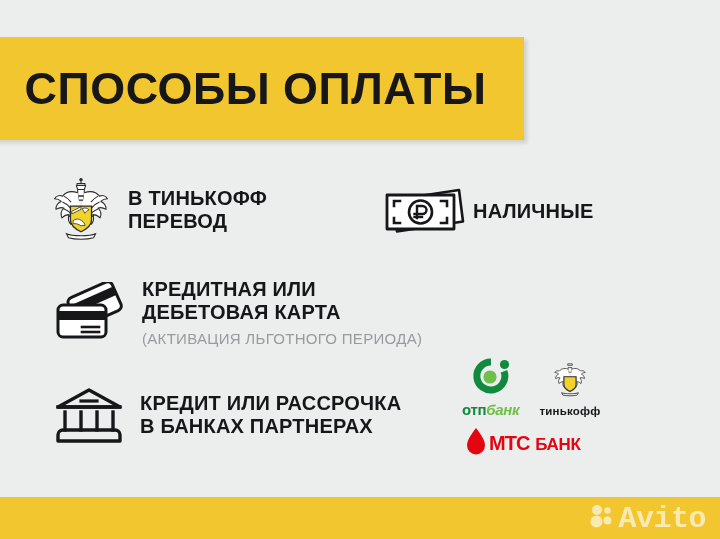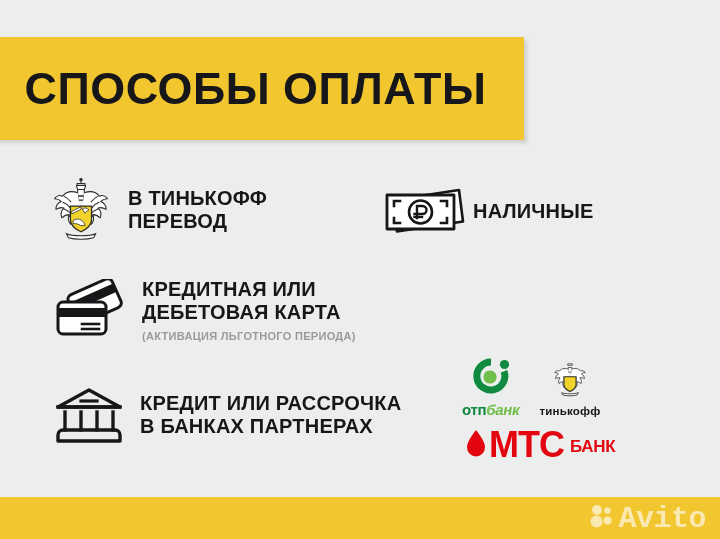--- a/index.html
+++ b/index.html
@@ -64,23 +64,23 @@
     font-family: "Liberation Sans", sans-serif;
     font-weight: bold;
     color: #17171a;
     font-size: 20px;
     line-height: 1.17;
     letter-spacing: 0.2px;
     white-space: nowrap;
   }
   .sub-line {
     font-family: "Liberation Sans", sans-serif;
-    font-weight: bold;
+    font-weight: normal;
     color: #9a9a9e;
-    font-size: 11px;
+    font-size: 15px;
     letter-spacing: 0.3px;
     line-height: 1.2;
     margin-top: 5px;
     white-space: nowrap;
     text-align: right;
   }
 
   
   #row-transfer   { left: 48px;  top: 177px; }
   #row-cash       { left: 381px; top: 184px; }
@@ -136,21 +136,21 @@
   }
 
   .mts-row {
     display: flex;
     align-items: center;
     margin-top: 10px;
     margin-left: 4px;
   }
   .mts-egg { flex: 0 0 auto; }
   .mts-text {
-    font-size: 36px;
+    font-size: 20px;
     font-weight: bold;
     color: #e30611;
     letter-spacing: -1px;
     line-height: 1;
     margin-left: 3px;
   }
   .mts-bank {
     font-size: 17px;
     font-weight: bold;
     color: #e30611;

